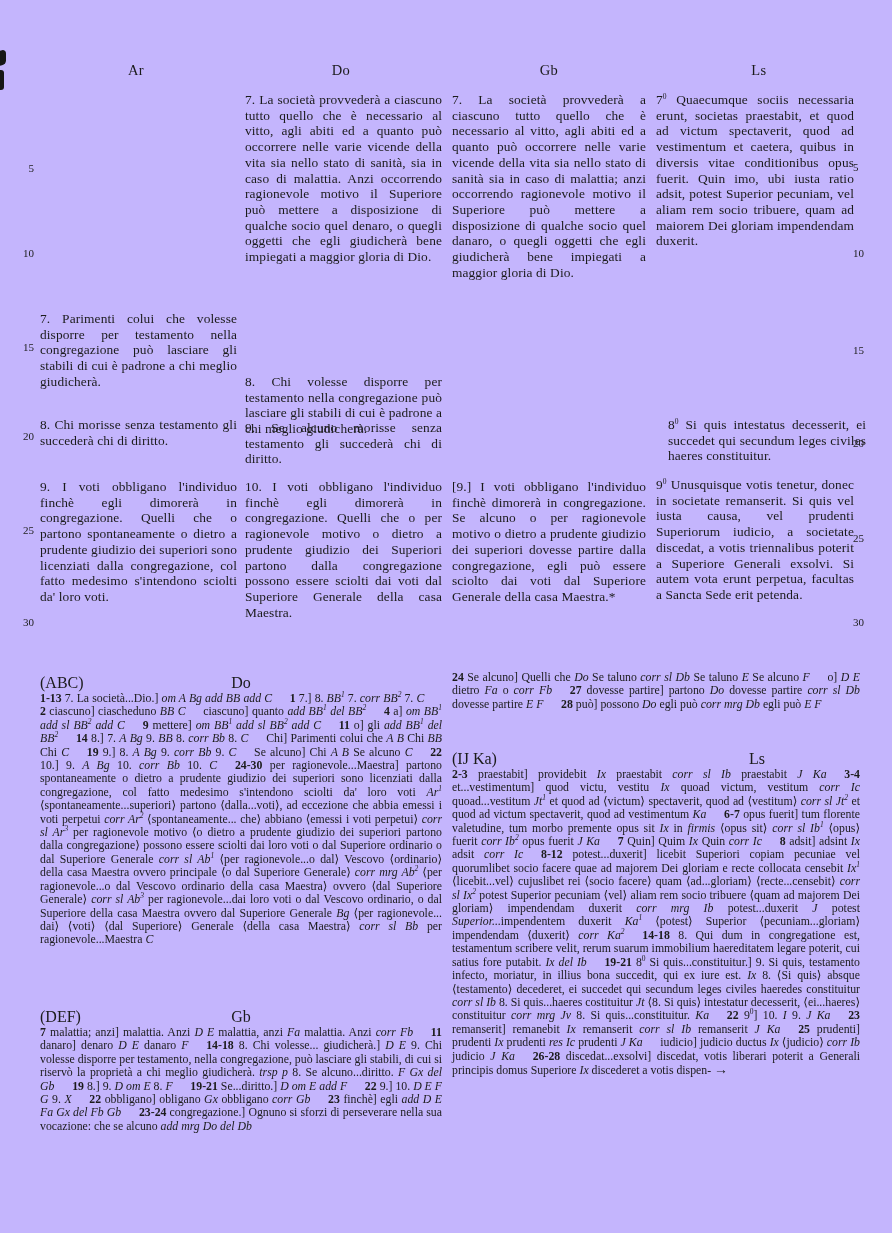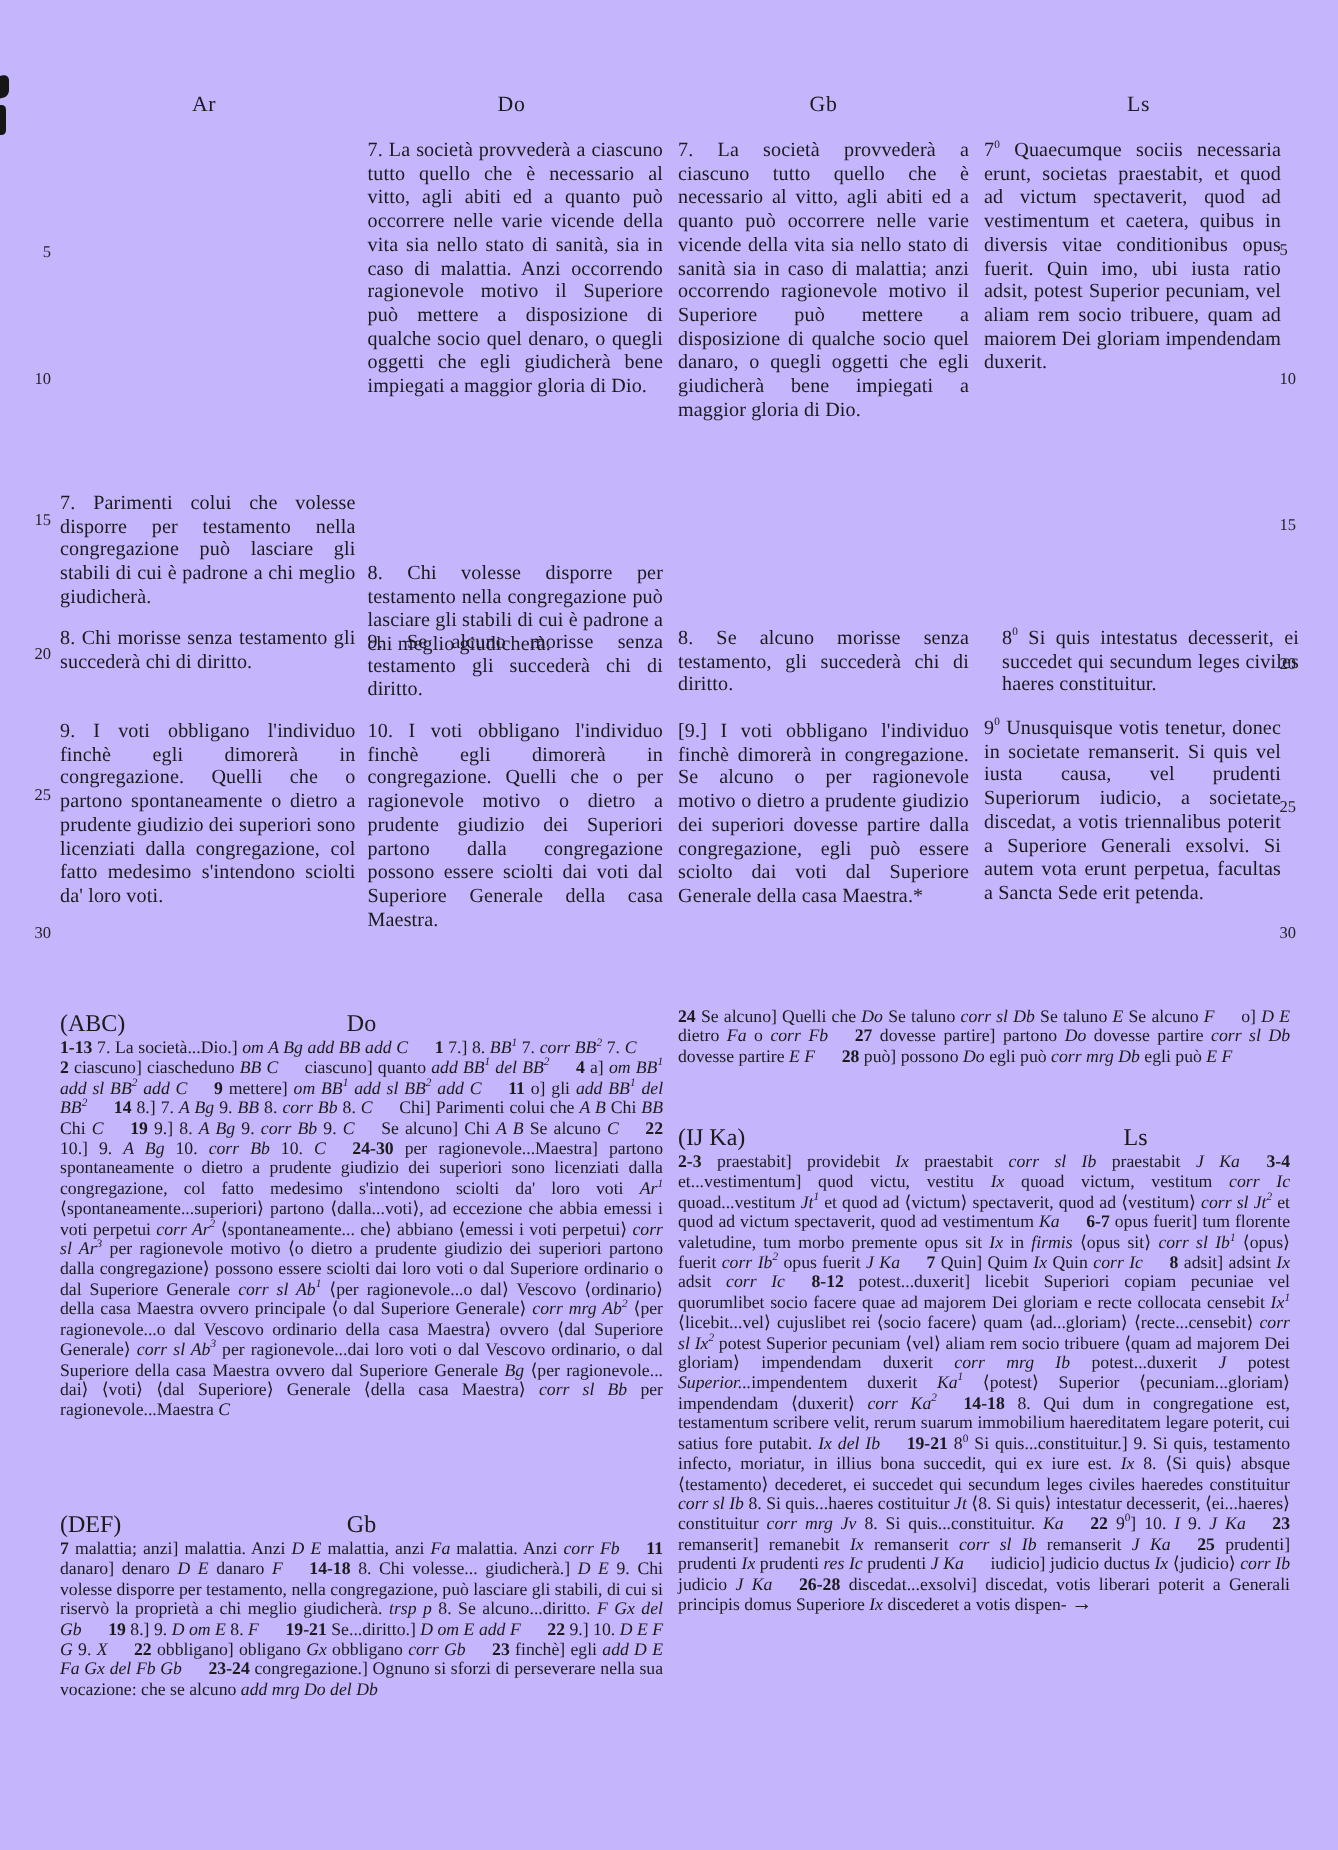--- a/index.html
+++ b/index.html
@@ -23,21 +23,21 @@
   .ln-left span:nth-child(3){top:341px;} .ln-left span:nth-child(4){top:430px;}
   .ln-left span:nth-child(5){top:524px;} .ln-left span:nth-child(6){top:616px;}
   .ln-right span:nth-child(1){top:161px;} .ln-right span:nth-child(2){top:247px;}
   .ln-right span:nth-child(3){top:344px;} .ln-right span:nth-child(4){top:437px;}
   .ln-right span:nth-child(5){top:532px;} .ln-right span:nth-child(6){top:616px;}
   
   .para{
     position:absolute;margin:0;text-align:justify;
     font-size:13.4px;line-height:15.7px;letter-spacing:.1px;
   }
-  #p-ar-1{left:40px;top:327px;width:197px;}
+  #p-ar-1{left:40px;top:311px;width:197px;}
   #p-ar-2{left:40px;top:417px;width:197px;}
   #p-ar-3{left:40px;top:479px;width:197px;}
   #p-do-1{left:245px;top:92px;width:197px;}
   #p-do-2{left:245px;top:327px;width:197px;margin-top:47px;}
   #p-do-3{left:245px;top:420px;width:197px;}
   #p-do-4{left:245px;top:479px;width:197px;}
   #p-gb-1{left:452px;top:92px;width:194px;}
   #p-gb-2{left:452px;top:417px;width:194px;}
   #p-gb-3{left:452px;top:479px;width:194px;}
   #p-ls-1{left:656px;top:92px;width:198px;}
@@ -96,21 +96,20 @@
   <p class="para" id="p-ar-1"><span class="run-n">7. Parimenti colui che volesse disporre per testamento nella congregazione può lasciare gli stabili di cui è padrone a chi meglio giudicherà.</span></p>
   <p class="para" id="p-ar-2"><span class="run-n">8. Chi morisse senza testamento gli succederà chi di diritto.</span></p>
   <p class="para" id="p-ar-3"><span class="run-n">9. I voti obbligano l'individuo finchè egli dimorerà in congregazione. Quelli che o partono spontaneamente o dietro a prudente giudizio dei superiori sono licenziati dalla congregazione, col fatto medesimo s'intendono sciolti da' loro voti.</span></p>
 
   <p class="para" id="p-do-1"><span class="run-n">7. La società provvederà a ciascuno tutto quello che è necessario al vitto, agli abiti ed a quanto può occorrere nelle varie vicende della vita sia nello stato di sanità, sia in caso di malattia. Anzi occorrendo ragionevole motivo il Superiore può mettere a disposizione di qualche socio quel denaro, o quegli oggetti che egli giudicherà bene impiegati a maggior gloria di Dio.</span></p>
   <p class="para" id="p-do-2"><span class="run-n">8. Chi volesse disporre per testamento nella congregazione può lasciare gli stabili di cui è padrone a chi meglio giudicherà.</span></p>
   <p class="para" id="p-do-3"><span class="run-n">9. Se alcuno morisse senza testamento gli succederà chi di diritto.</span></p>
   <p class="para" id="p-do-4"><span class="run-n">10. I voti obbligano l'individuo finchè egli dimorerà in congregazione. Quelli che o per ragionevole motivo o dietro a prudente giudizio dei Superiori partono dalla congregazione possono essere sciolti dai voti dal Superiore Generale della casa Maestra.</span></p>
 
   <p class="para" id="p-gb-1"><span class="run-n">7. La società provvederà a ciascuno tutto quello che è necessario al vitto, agli abiti ed a quanto può occorrere nelle varie vicende della vita sia nello stato di sanità sia in caso di malattia; anzi occorrendo ragionevole motivo il Superiore può mettere a disposizione di qualche socio quel danaro, o quegli oggetti che egli giudicherà bene impiegati a maggior gloria di Dio.</span></p>
-  <p class="para" id="p-gb-2"><span class="run-n">8. Se alcuno morisse senza testamento, gli succederà chi di diritto.</span></p>
   <p class="para" id="p-gb-3"><span class="run-n">[9.] I voti obbligano l'individuo finchè dimorerà in congregazione. Se alcuno o per ragionevole motivo o dietro a prudente giudizio dei superiori dovesse partire dalla congregazione, egli può essere sciolto dai voti dal Superiore Generale della casa Maestra.*</span></p>
 
   <p class="para" id="p-ls-1" lang="la"><span class="run-n">7</span><span class="run-sup">0</span><span class="run-n"> Quaecumque sociis necessaria erunt, societas praestabit, et quod ad victum spectaverit, quod ad vestimentum et caetera, quibus in diversis vitae conditionibus opus fuerit. Quin imo, ubi iusta ratio adsit, potest Superior pecuniam, vel aliam rem socio tribuere, quam ad maiorem Dei gloriam impendendam duxerit.</span></p>
   <p class="para" id="p-ls-2" lang="la"><span class="run-n">8</span><span class="run-sup">0</span><span class="run-n"> Si quis intestatus decesserit, ei succedet qui secundum leges civiles haeres constituitur.</span></p>
   <p class="para" id="p-ls-3" lang="la"><span class="run-n">9</span><span class="run-sup">0</span><span class="run-n"> Unusquisque votis tenetur, donec in societate remanserit. Si quis vel iusta causa, vel prudenti Superiorum iudicio, a societate discedat, a votis triennalibus poterit a Superiore Generali exsolvi. Si autem vota erunt perpetua, facultas a Sancta Sede erit petenda.</span></p>
 
   <div class="app" id="app-abc">
     <div class="app-head">
       <span class="wit">(ABC)</span>
       <span class="sig">Do</span>

